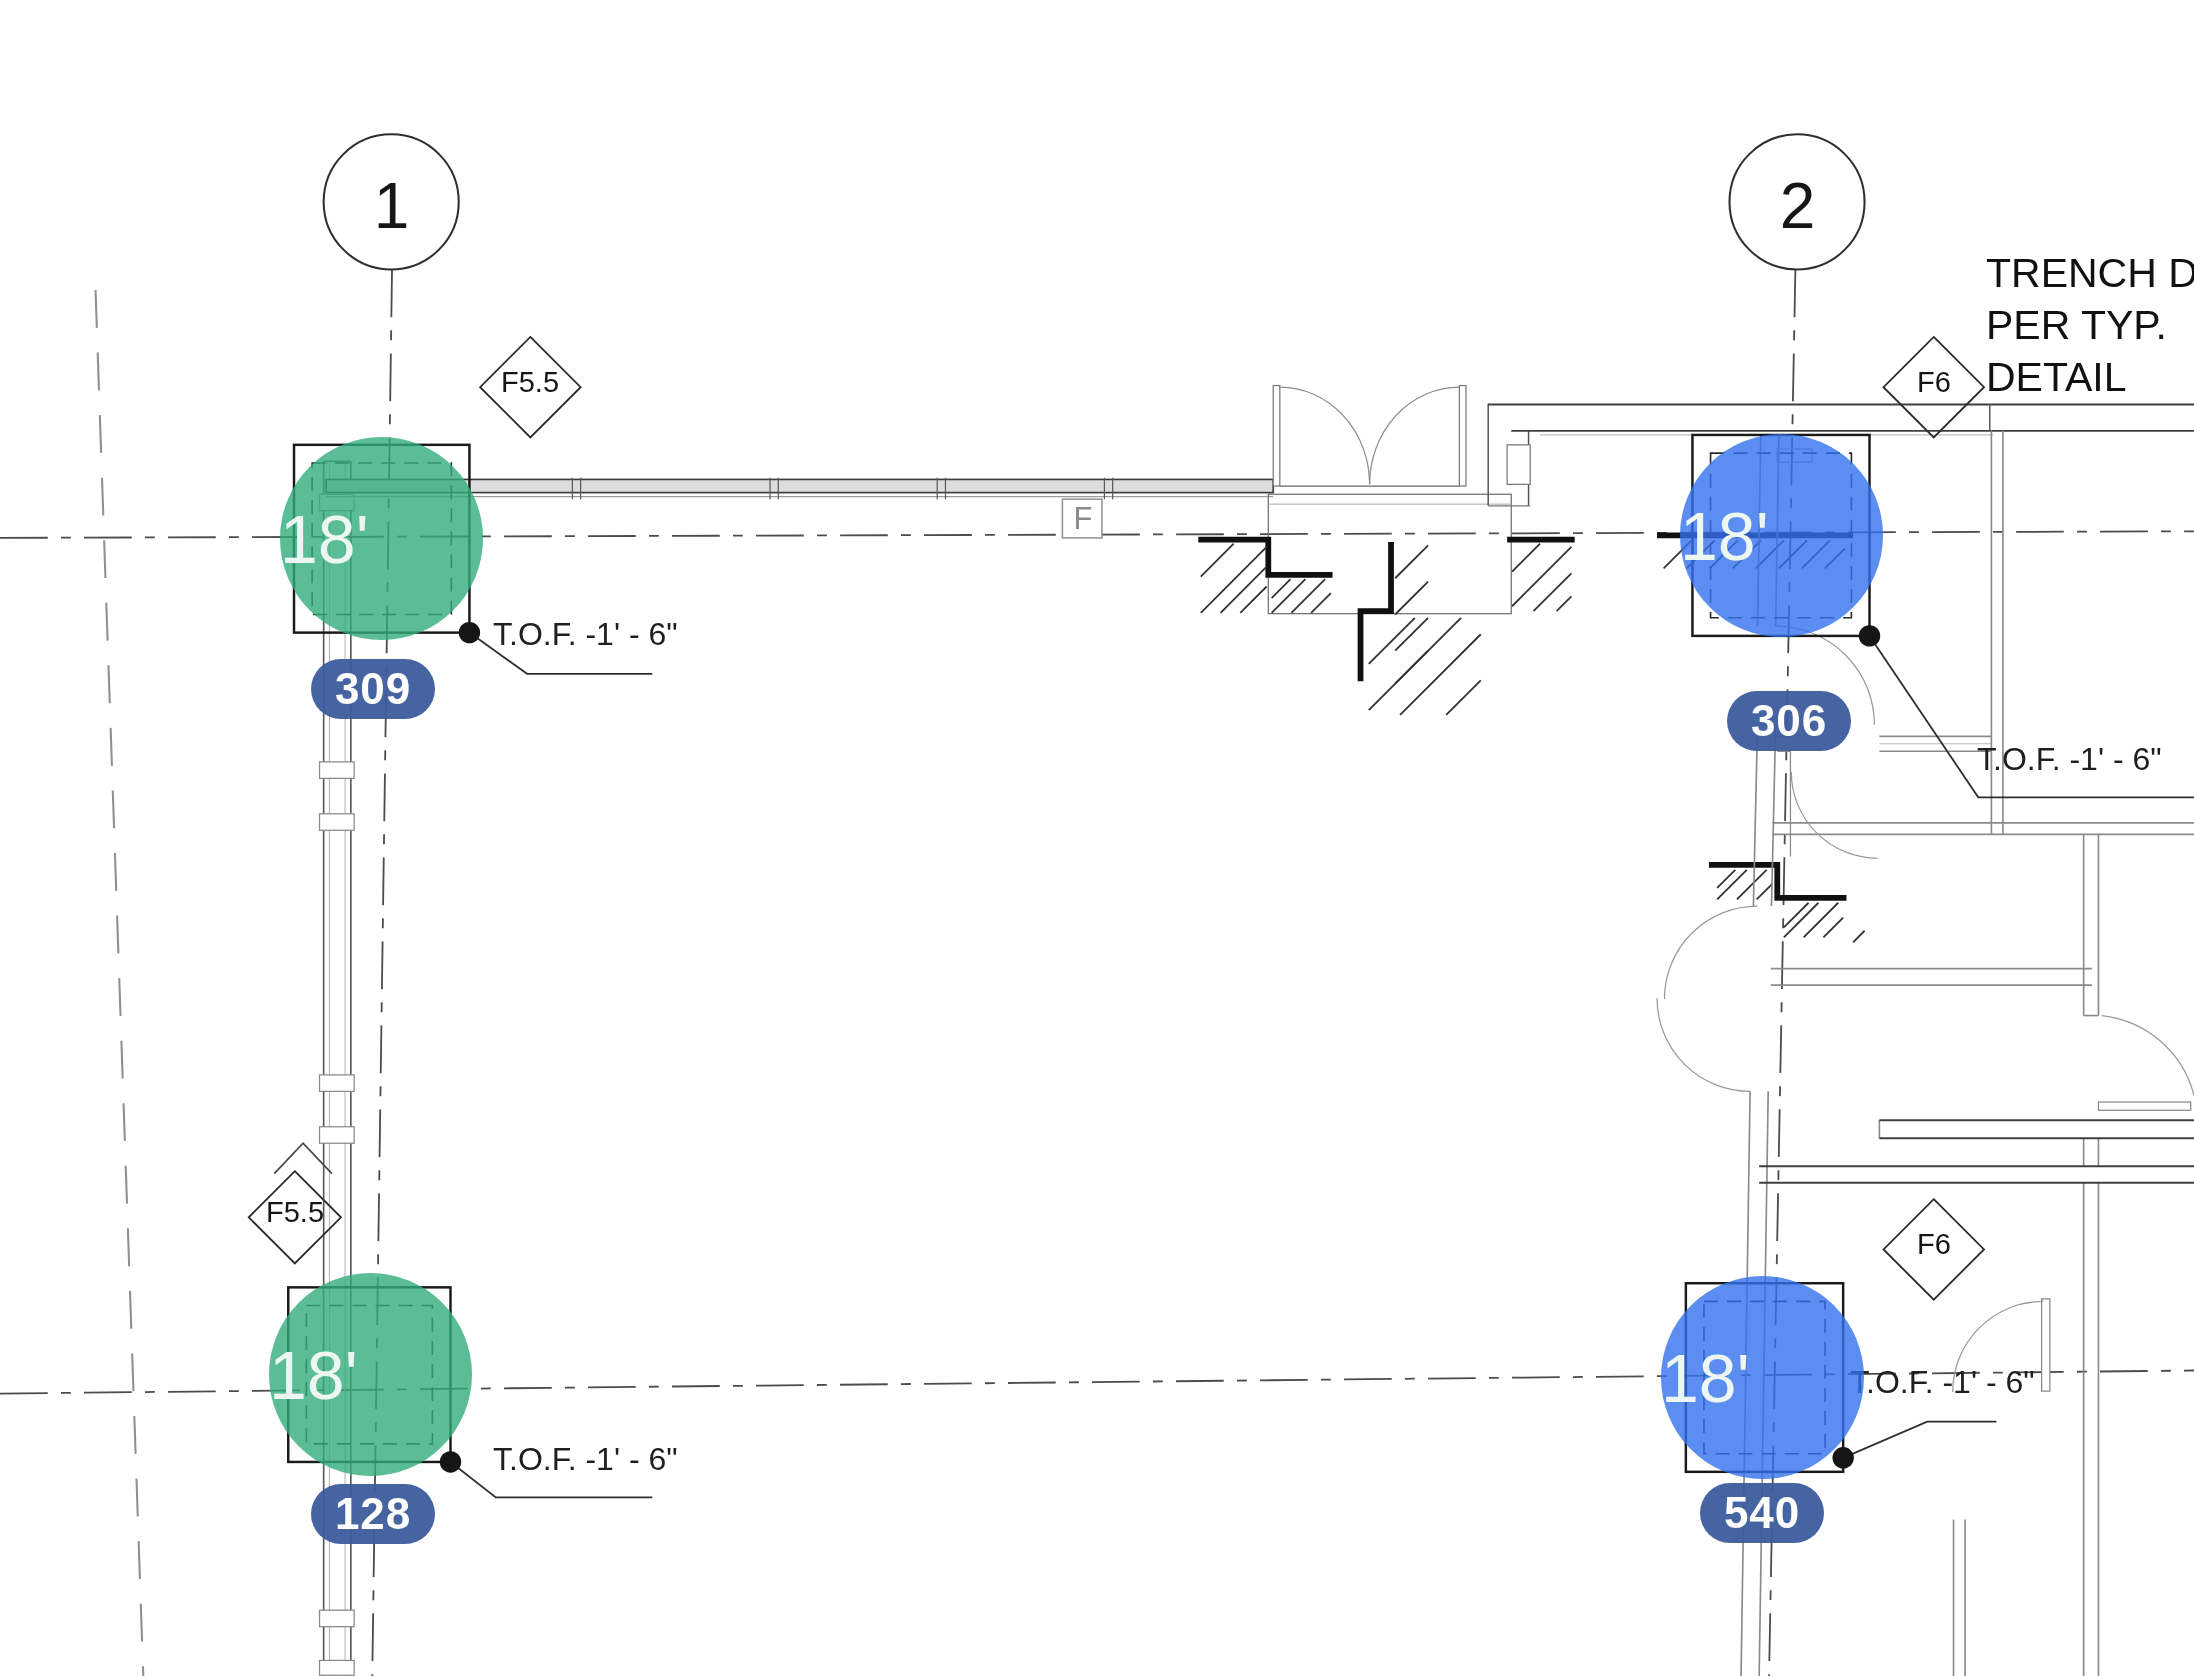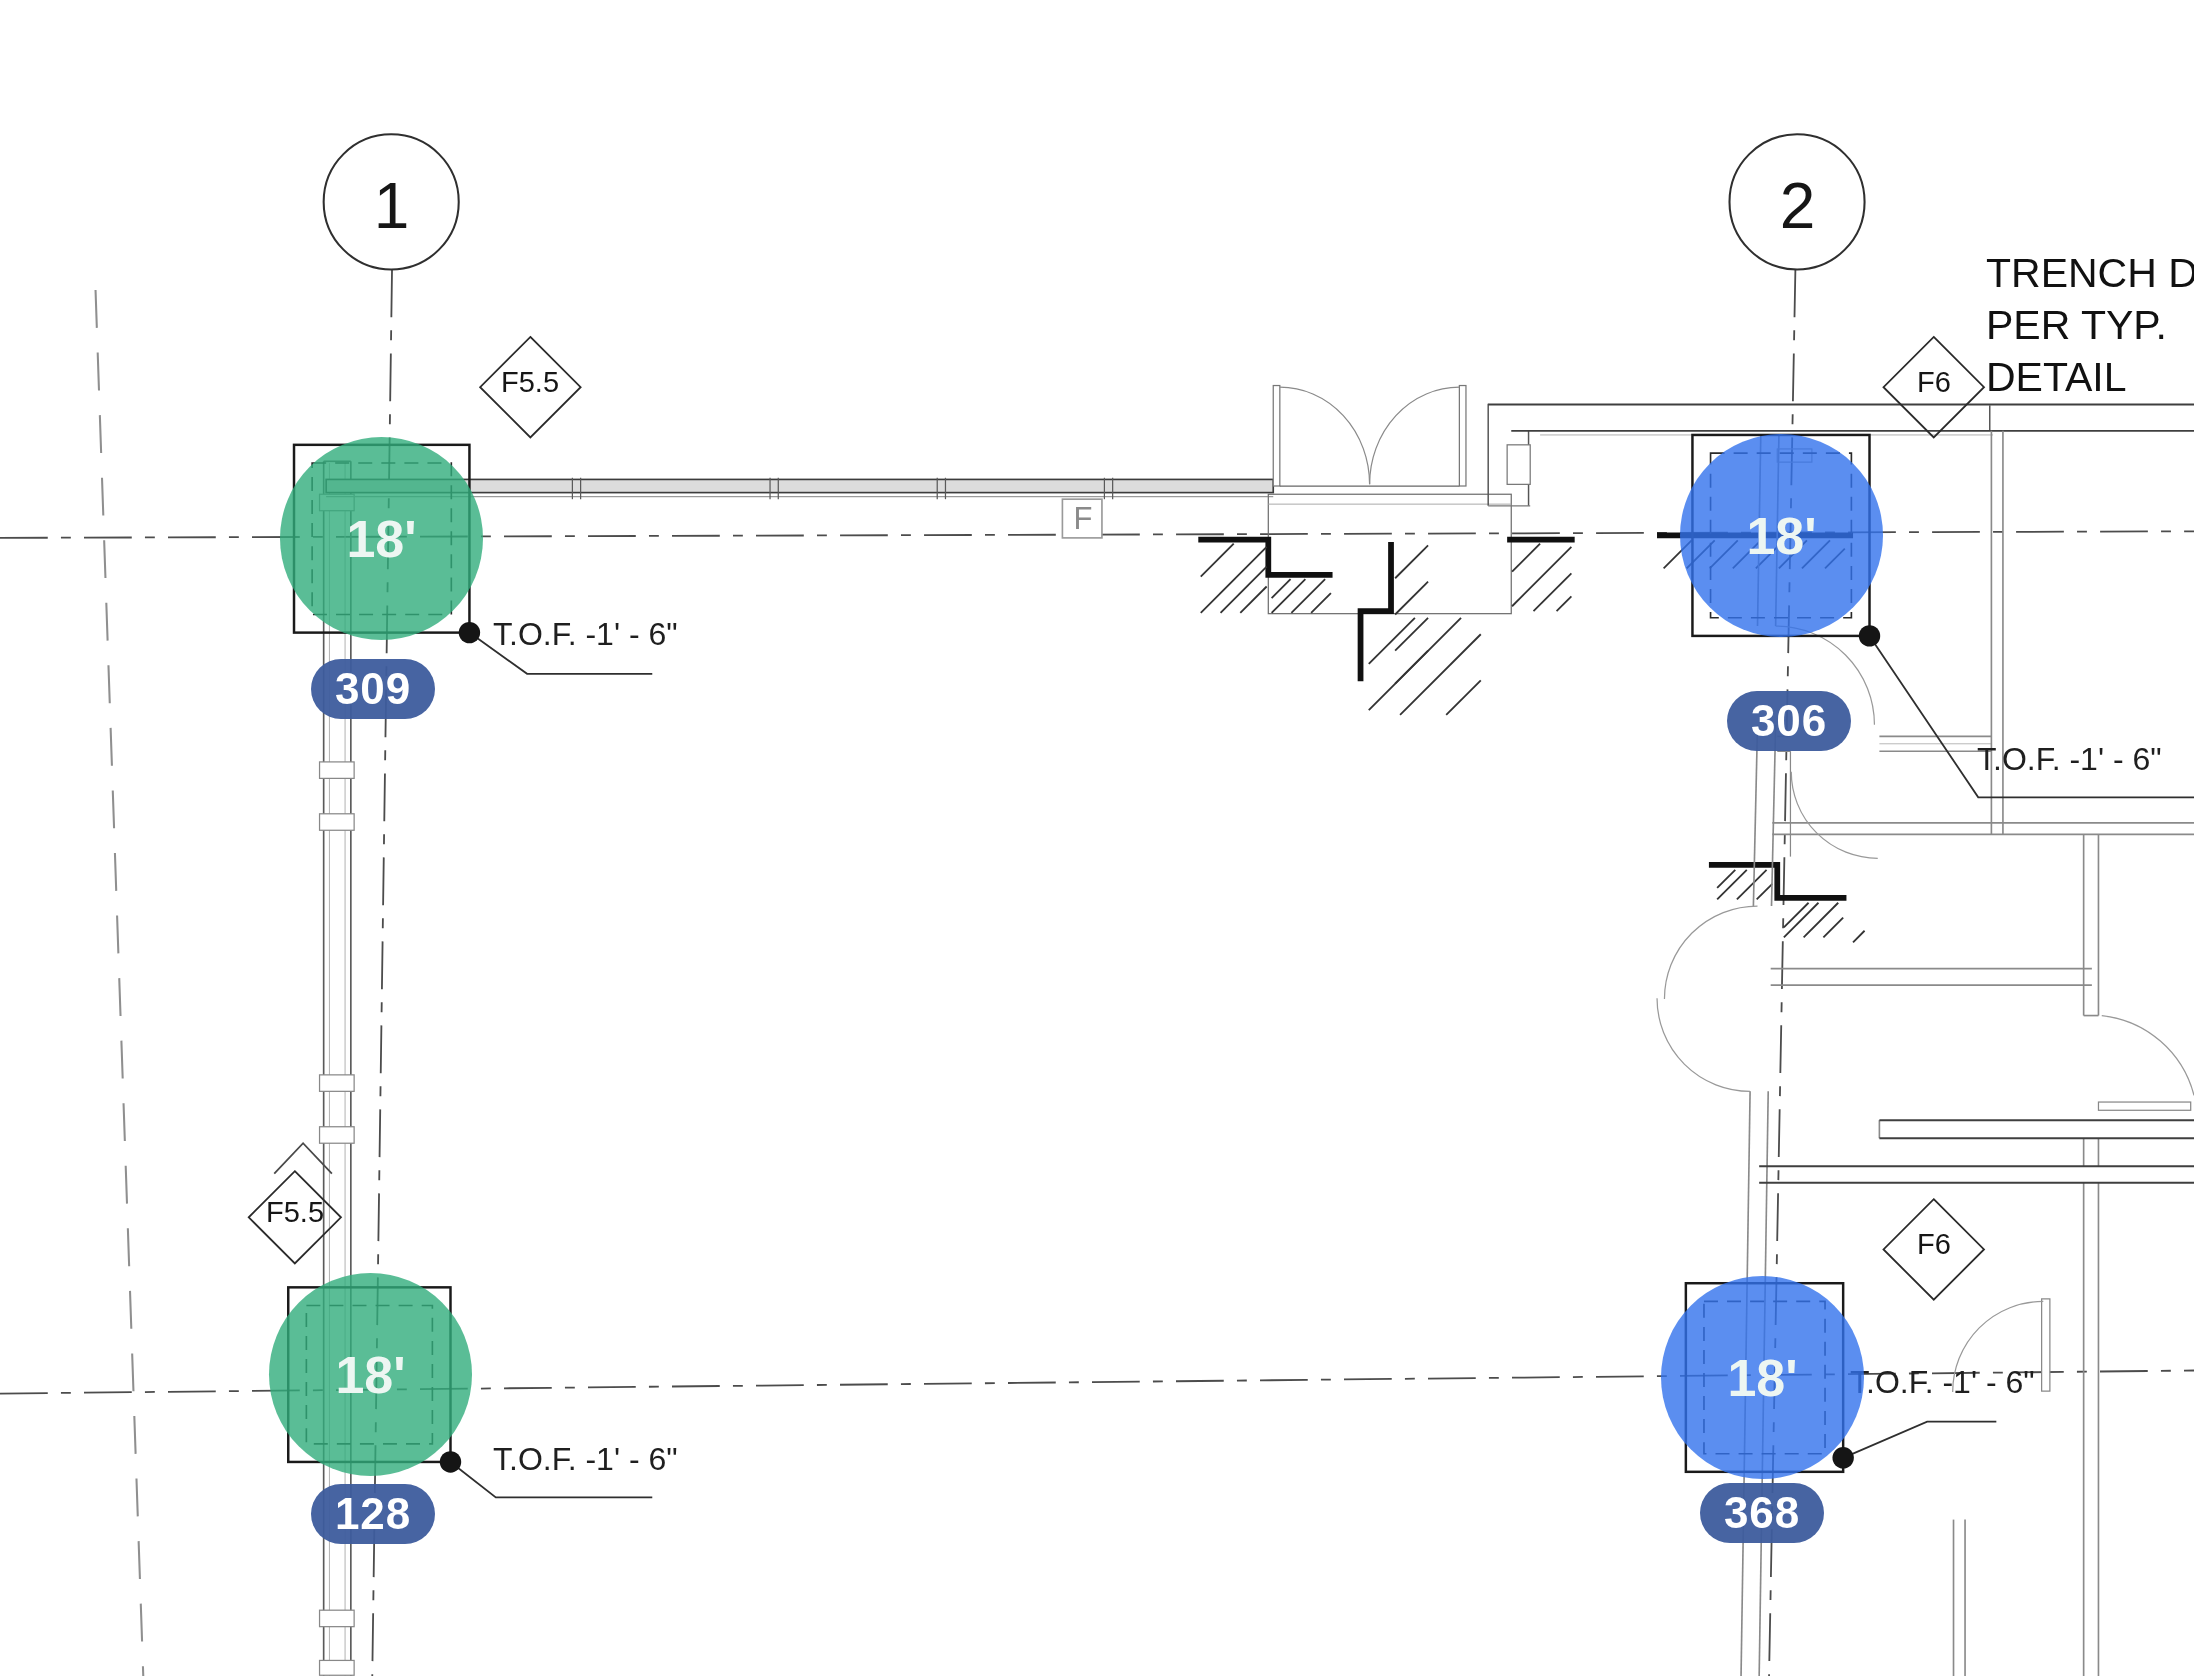--- a/index.html
+++ b/index.html
@@ -9,22 +9,22 @@
   }
   svg{position:absolute;left:0;top:0;}
   .plan-text{position:absolute;color:#1c1c1c;white-space:nowrap;}
   .bubble-num{position:absolute;width:135px;text-align:center;font-size:64px;color:#161616;}
   .diamond-label{position:absolute;width:140px;text-align:center;font-size:29px;color:#161616;}
   .fbox-label{position:absolute;width:40px;text-align:center;font-size:31px;color:#8a8a8a;}
   .tof{font-size:32px;color:#1f1f1f;}
   .trench{font-size:41px;line-height:52px;color:#111;}
   .pin-circle{
     position:absolute;width:203px;height:203px;border-radius:50%;
-    display:flex;align-items:center;justify-content:center;
-    font-size:52px;font-weight:bold;color:#edf6f2;cursor:pointer;
+    display:flex;align-items:center;
+    font-size:68px;font-weight:normal;color:#edf6f2;cursor:pointer;
   }
   .pin-green{background:rgba(49,172,124,0.80);}
   .pin-blue{background:rgba(50,114,236,0.80);}
   .pin-badge{
     position:absolute;width:124px;height:60px;border-radius:36px;
     background:rgba(61,92,157,0.95);color:#ffffff;
     display:flex;align-items:center;justify-content:center;
     font-size:44px;font-weight:bold;letter-spacing:0.8px;cursor:pointer;
   }
 </style>
@@ -275,15 +275,15 @@
   <span>18'</span>
 </div>
 <div class="pin-badge" style="left:311px;top:1484px;">
   <span>128</span>
 </div>
 
 <div class="pin-circle pin-blue" style="left:1661px;top:1276px;">
   <span>18'</span>
 </div>
 <div class="pin-badge" style="left:1700px;top:1483px;">
-  <span>368</span>
+  <span>540</span>
 </div>
 
 
 </body></html>

